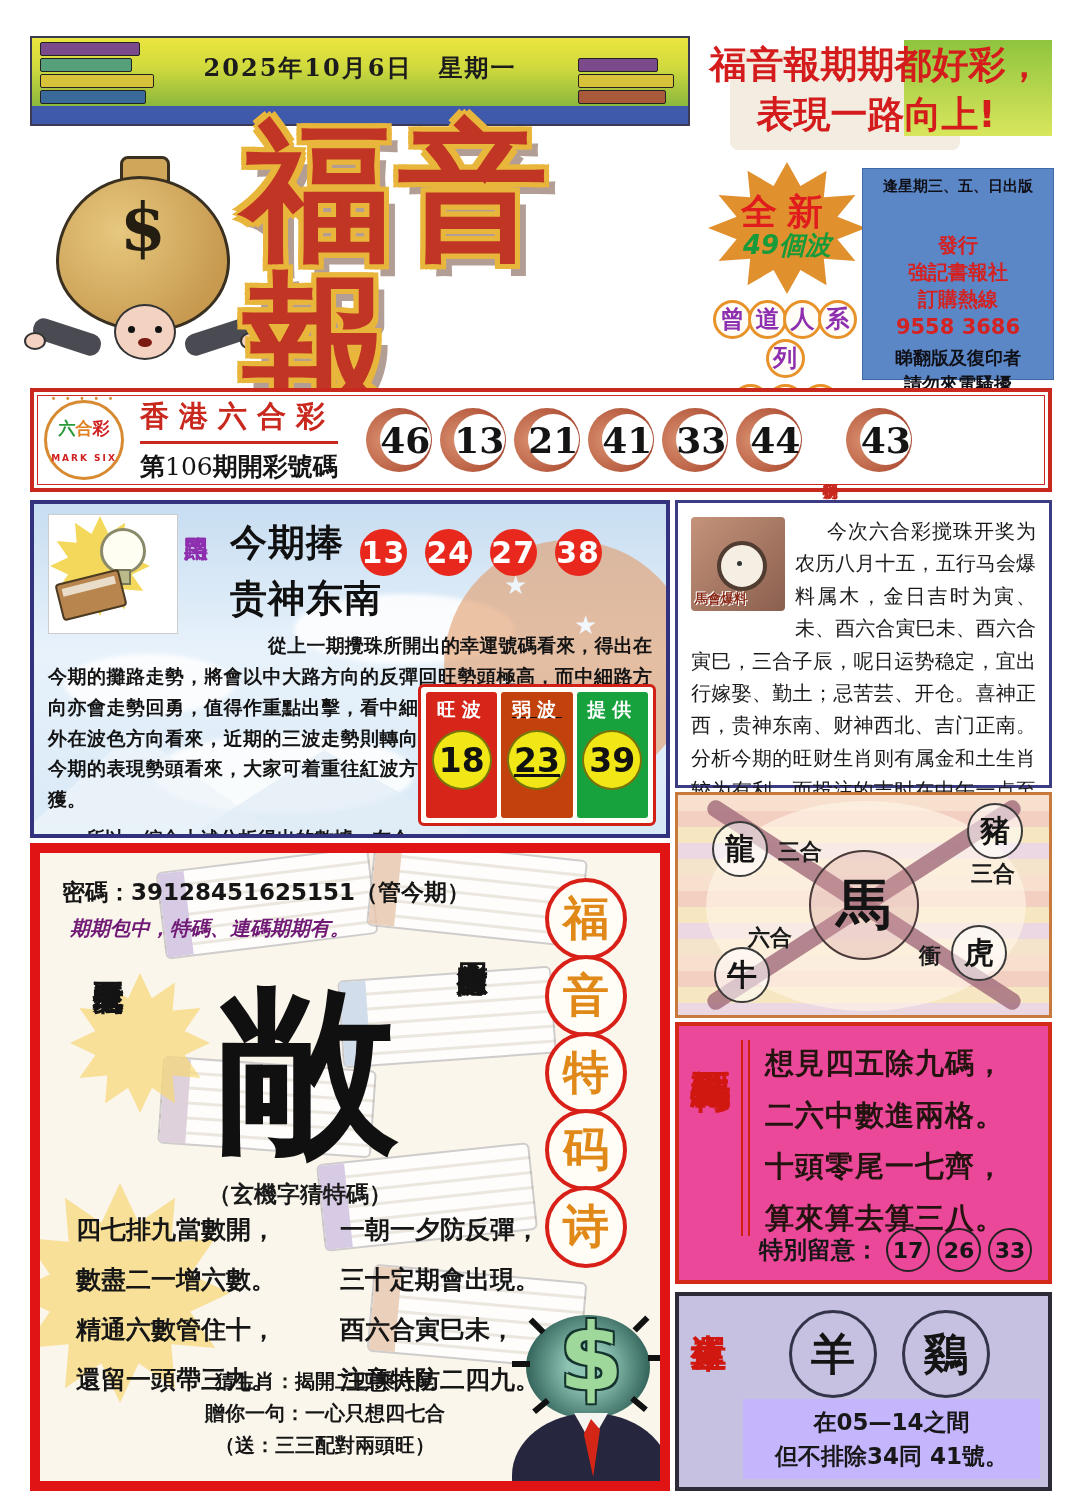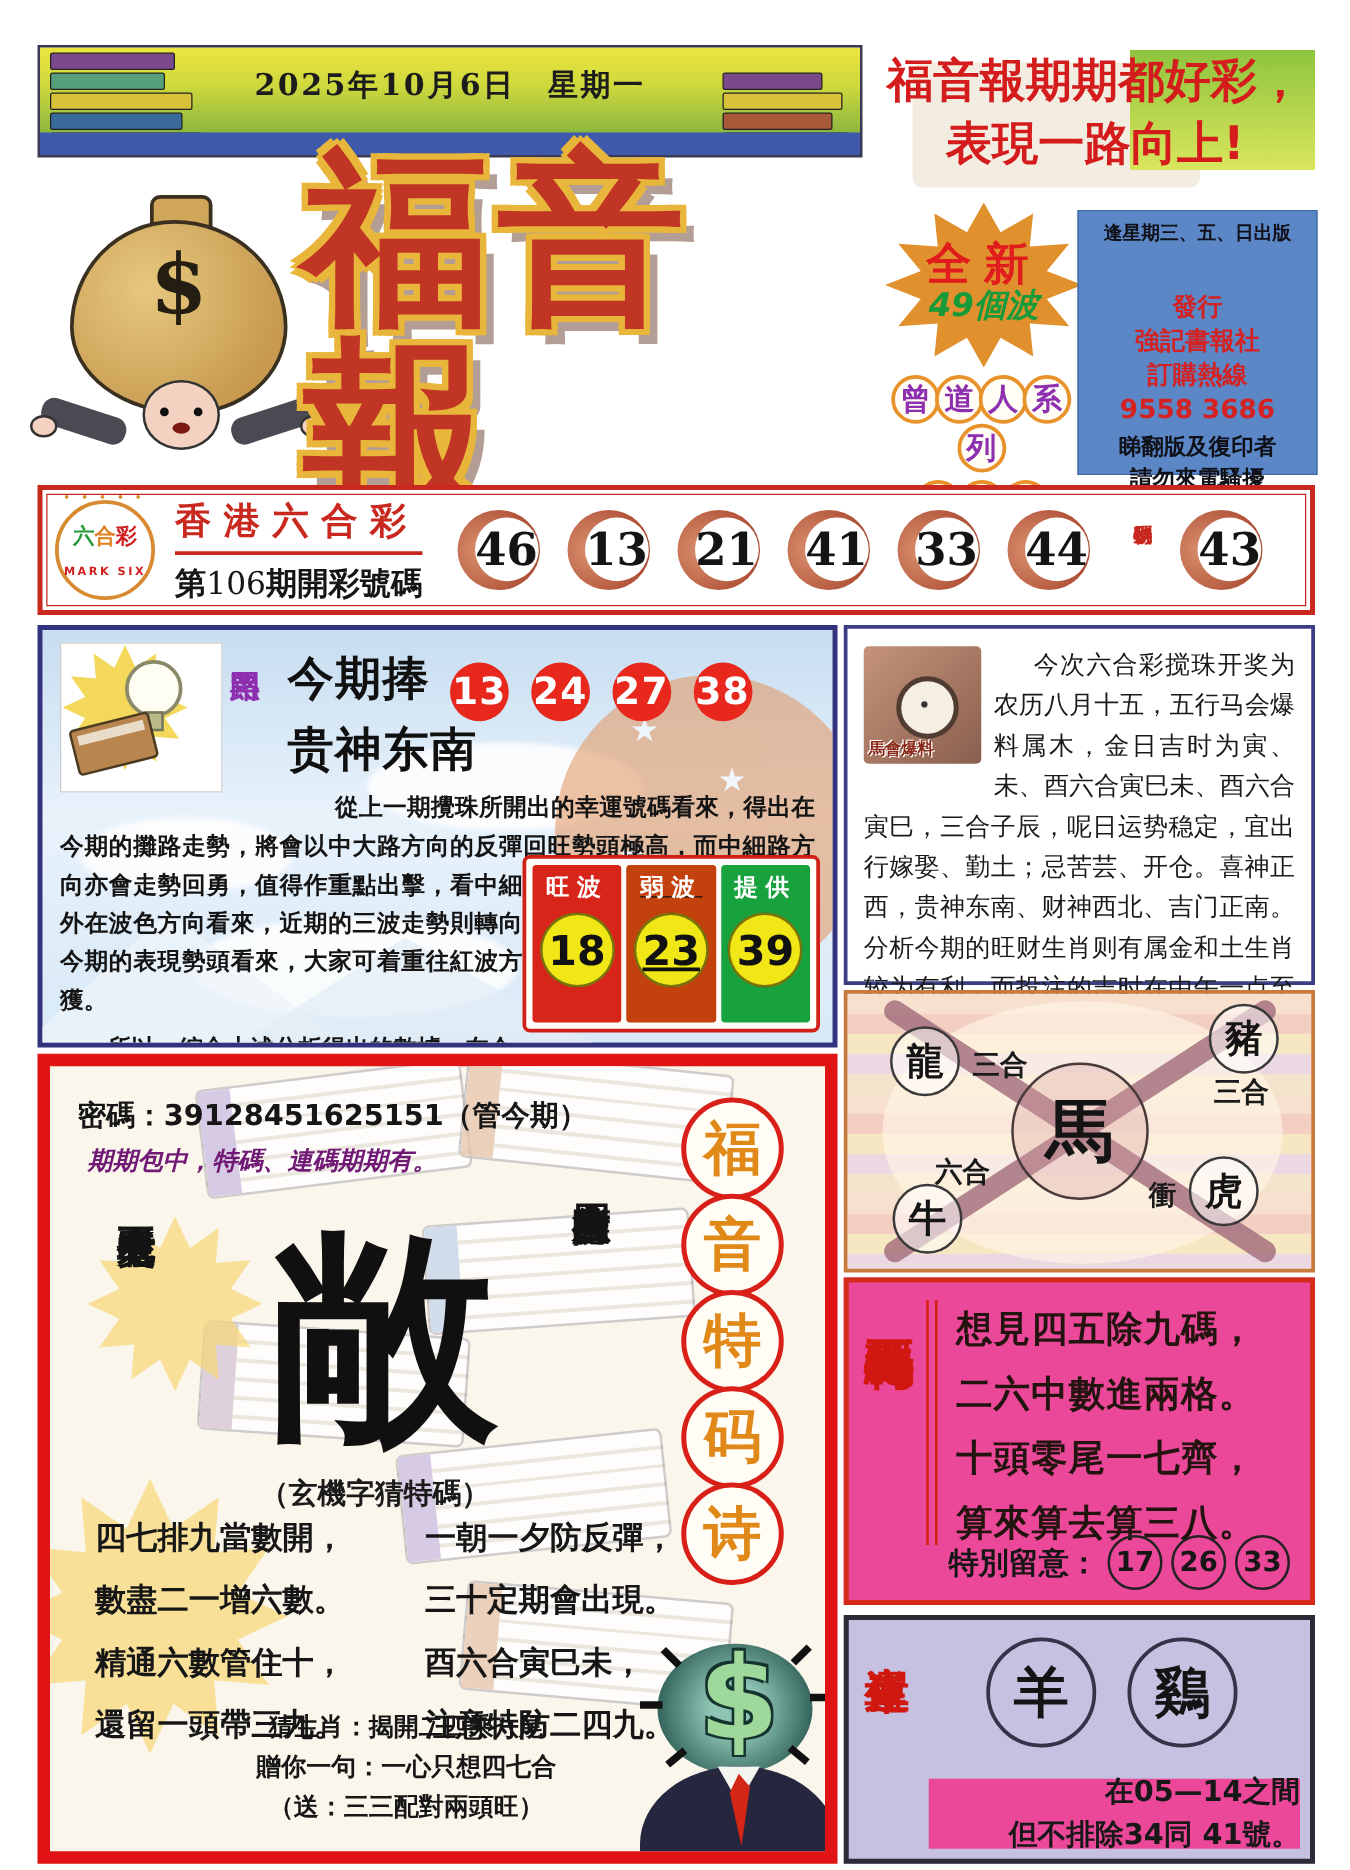--- a/index.html
+++ b/index.html
@@ -74,21 +74,21 @@
           display:flex;flex-direction:column;align-items:center;justify-content:center;position:relative;background:#fff;}
   .mslogo .dots{position:absolute;top:-10px;font:700 10px sans-serif;color:#d88a30;letter-spacing:4px;}
   .mslogo .nm{font:900 17px "DejaVu Sans",sans-serif;}
   .mslogo .nm i{font-style:normal;}
   .mslogo .sub{font:900 9px "DejaVu Sans",sans-serif;color:#d02020;letter-spacing:2px;margin-top:13px;}
   .band-titles{margin-left:16px;flex:0 0 auto;}
   .band-t1{font:900 29px "DejaVu Sans",sans-serif;color:#c8281e;letter-spacing:10px;
            border-bottom:3px solid #c8281e;padding-bottom:4px;}
   .band-t2{font:700 25px "DejaVu Sans",sans-serif;color:#151515;margin-top:6px;}
   .band-t2 .num{font-family:"DejaVu Serif",serif;font-weight:400;}
-  .balls{display:flex;align-items:flex-start;gap:22px;margin-left:28px;}
+  .balls{display:flex;align-items:flex-end;gap:8px;margin-left:28px;}
   .ball{width:66px;height:64px;border-radius:50%;position:relative;flex:0 0 auto;
         background:radial-gradient(circle at 28% 50%,#d9906e,#b2543a 72%,#93402a 100%);}
   .ball .face{position:absolute;right:1px;top:6px;width:51px;height:51px;border-radius:50%;background:#fff;
         display:flex;align-items:center;justify-content:center;
         font:700 36px "DejaVu Serif",serif;color:#141414;}
   .sp-label{writing-mode:vertical-rl;text-orientation:upright;font:900 15px "DejaVu Sans",sans-serif;
             color:#c8281e;margin-left:12px;line-height:1.1;}
 
   
   .main-box{left:30px;top:500px;width:640px;height:338px;border:4px solid #32327e;box-sizing:border-box;
@@ -162,22 +162,22 @@
               display:flex;align-items:center;gap:7px;}
   .cnum{display:inline-flex;width:40px;height:40px;border:2px solid #222;border-radius:50%;
         align-items:center;justify-content:center;font:700 22px "DejaVu Sans",sans-serif;}
 
   
   .lucky{left:675px;top:1292px;width:377px;height:199px;border:4px solid #2c2c38;background:#c6c1e0;box-sizing:border-box;}
   .lucky-title{position:absolute;left:10px;top:10px;writing-mode:vertical-rl;text-orientation:upright;
                font:900 36px/1.1 "DejaVu Sans",sans-serif;color:#d01810;}
   .lz-circle{position:absolute;width:82px;height:82px;border:3px solid #33334a;border-radius:50%;
              display:flex;align-items:center;justify-content:center;font:900 44px "DejaVu Sans",sans-serif;color:#141414;}
-  .lucky-strip{position:absolute;left:64px;right:8px;bottom:8px;height:56px;background:#ec4899;
-               display:flex;flex-direction:column;align-items:flex-end;justify-content:center;
+  .lucky-strip{position:absolute;left:64px;right:8px;bottom:8px;height:80px;background:#c4b5fd;
+               display:flex;flex-direction:column;align-items:center;justify-content:center;
                font:900 23px/1.5 "DejaVu Sans",sans-serif;color:#181818;}
 
   
   .feature{left:30px;top:843px;width:640px;height:648px;border:10px solid #e01414;background:#fbf6ec;
            box-sizing:border-box;overflow:hidden;}
   .bk{position:absolute;width:210px;height:84px;background:repeating-linear-gradient(180deg,#ffffff 0 12px,#e8e4dc 12px 15px);
       border:2px solid rgba(90,80,90,.35);border-radius:6px;opacity:.8;}
   .bk::before{content:"";position:absolute;left:0;top:0;bottom:0;width:26px;background:inherit;}
   .bk-sp1::before{background:#cfc0e4;}.bk-sp2::before{background:#e8c8b0;}
   .bk-sp3::before{background:#c8d8ec;}.bk-sp4::before{background:#d8c8d8;}

